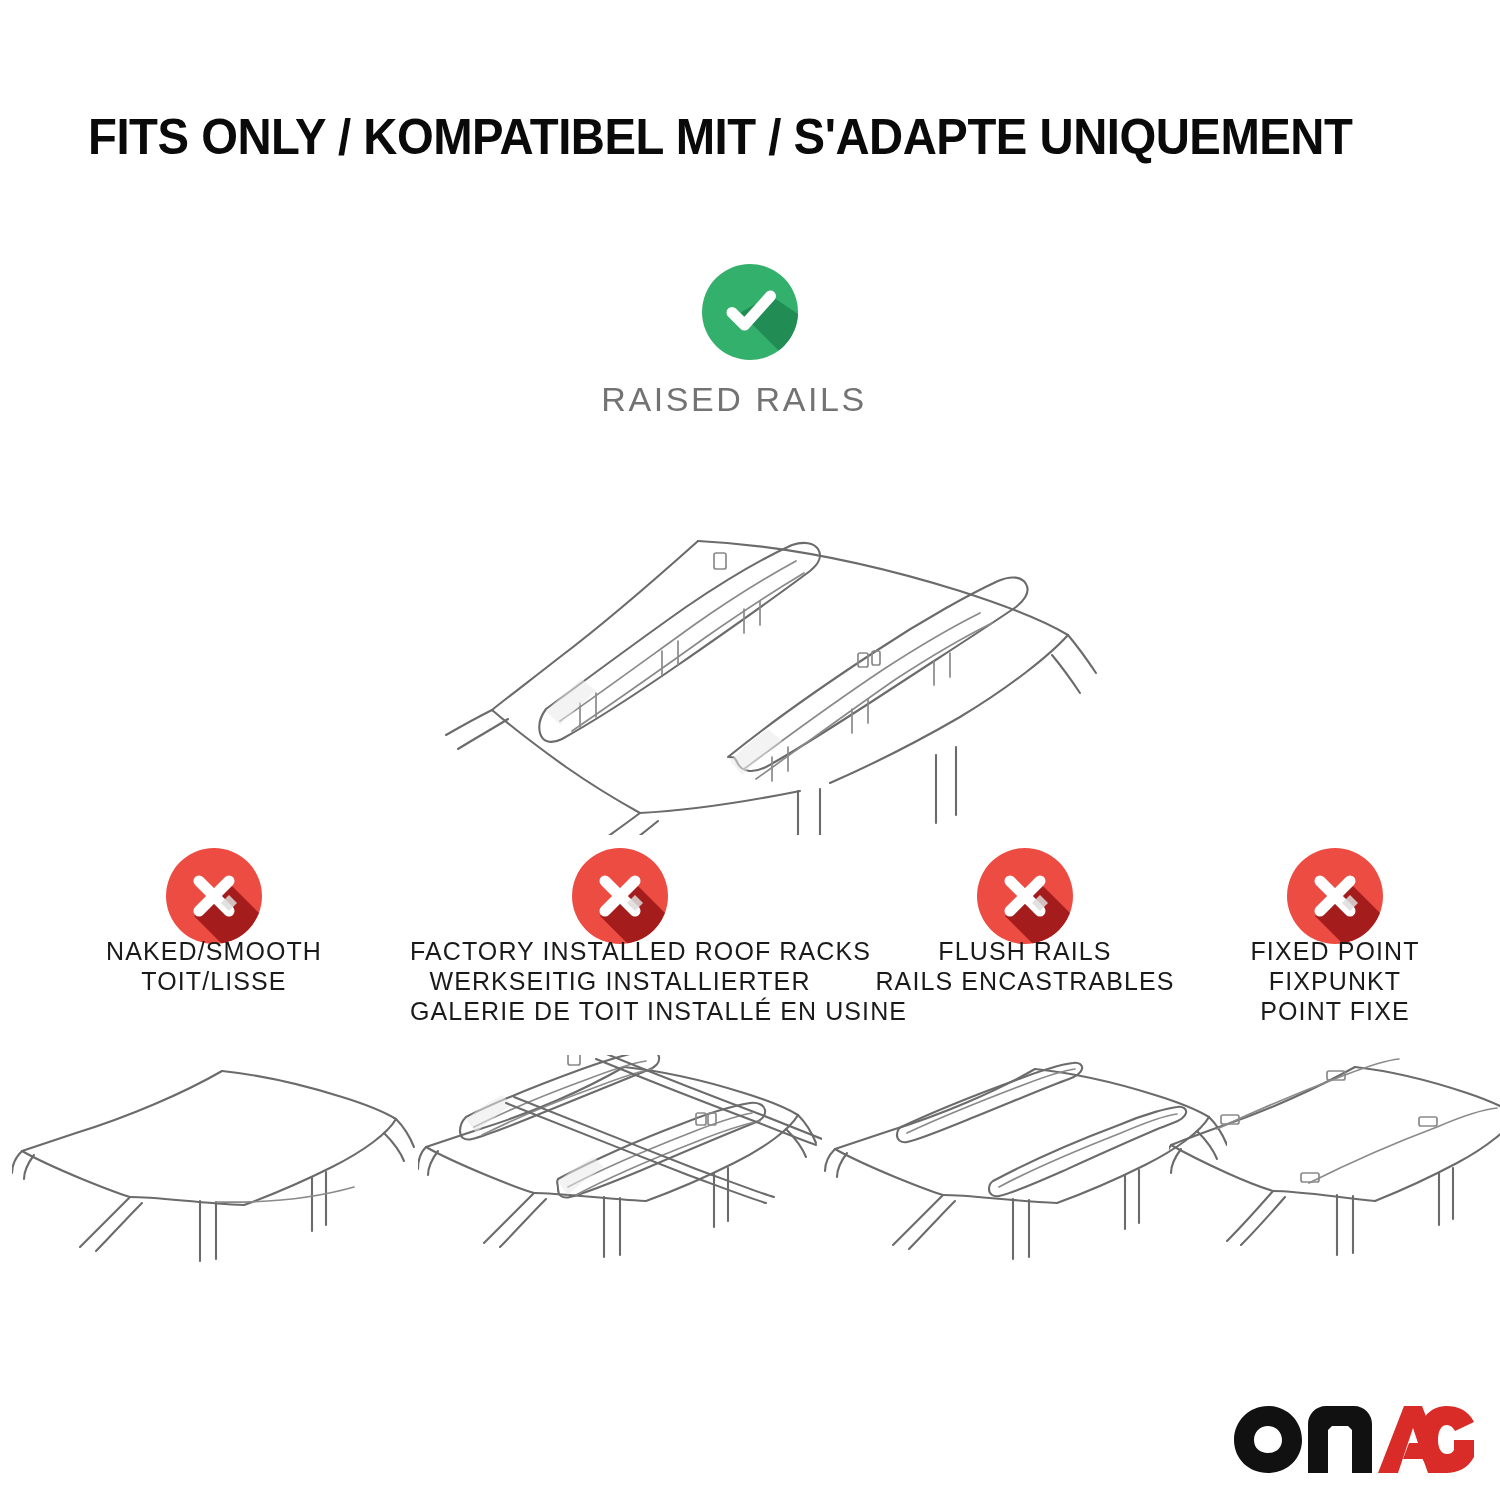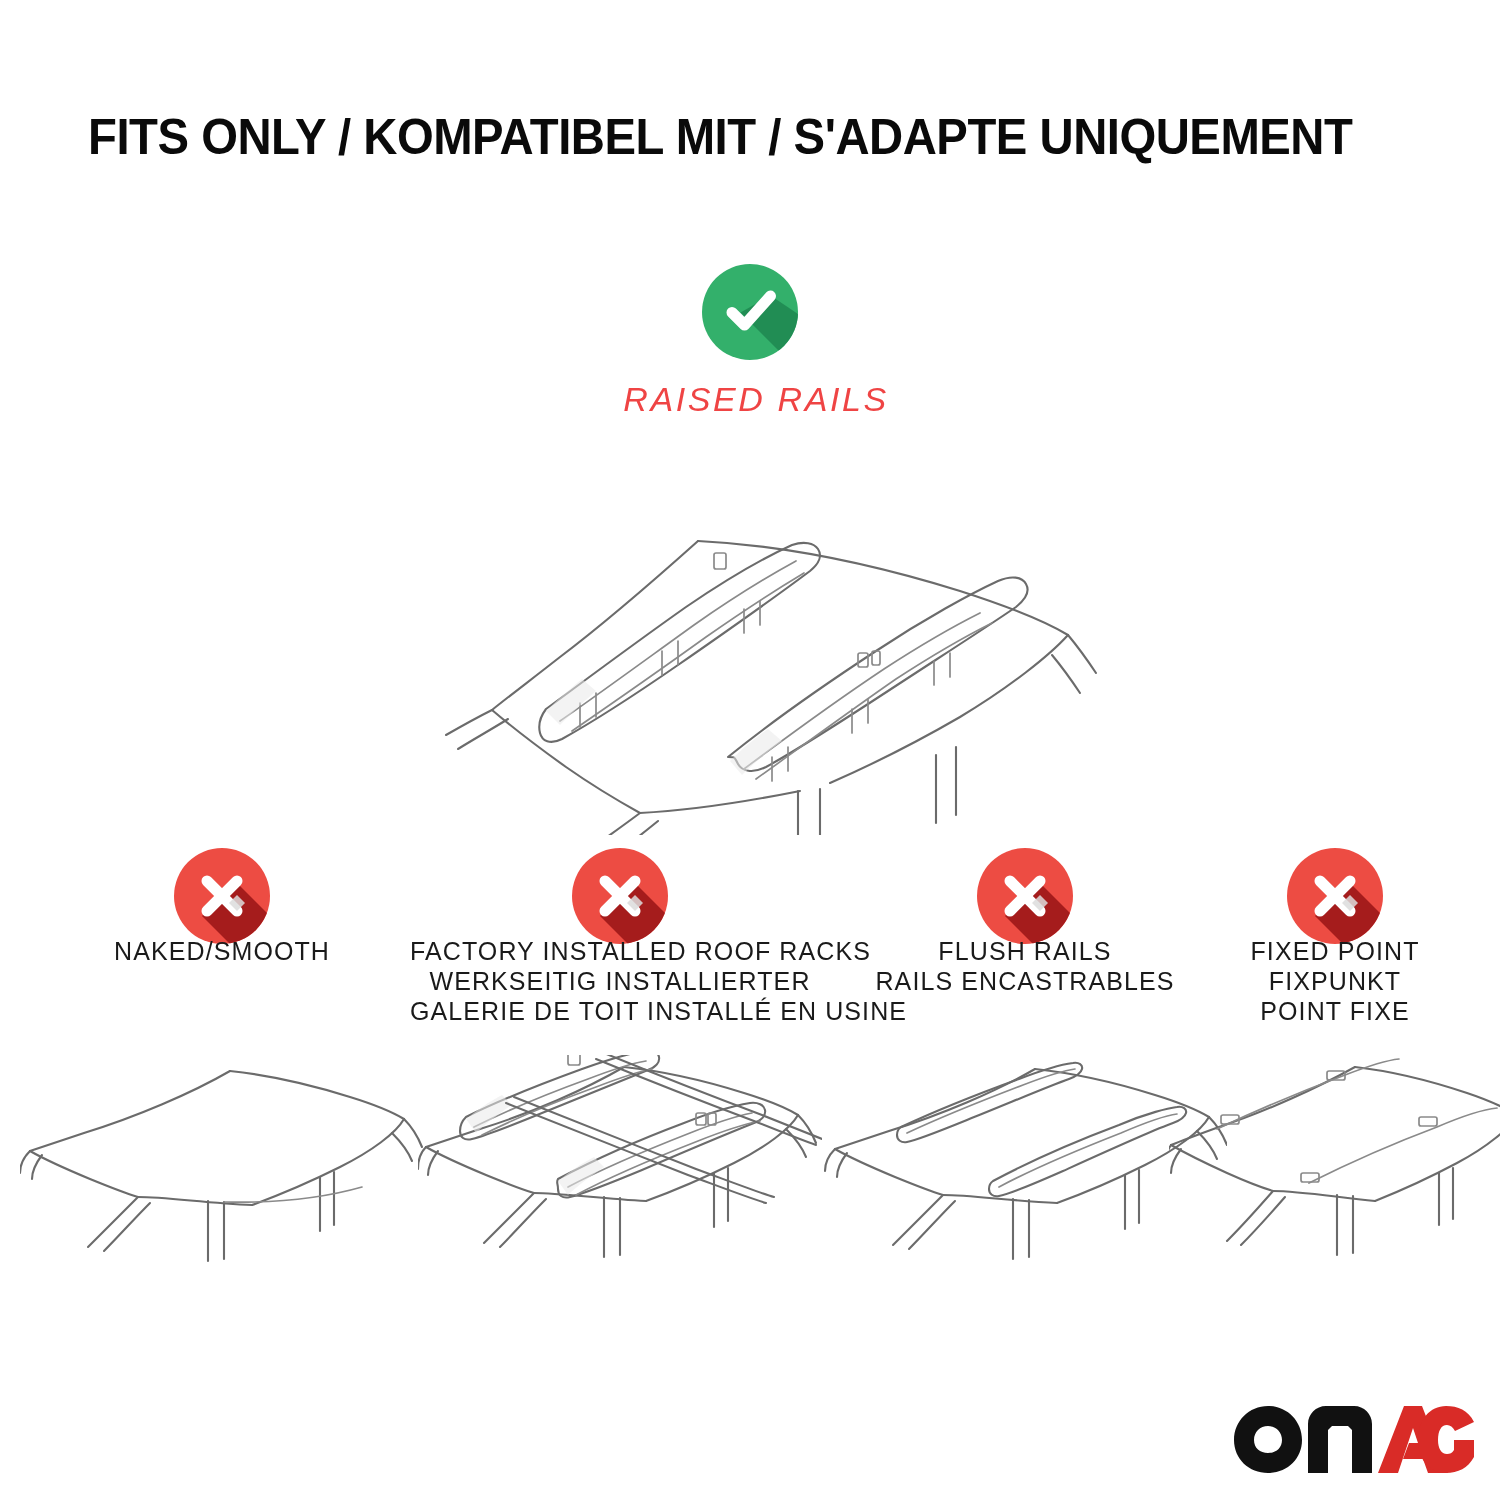--- a/index.html
+++ b/index.html
@@ -49,30 +49,29 @@
     top: 0;
     width: 1500px;
   }
   .icon-check-wrap {
     position: absolute;
     left: 700px;
     top: 262px;
   }
   .primary-caption {
     position: absolute;
-    left: 456px;
+    left: 434px;
     top: 378px;
     width: 600px;
     text-align: center;
     font-size: 34px;
     font-weight: 300;
     letter-spacing: 2.6px;
     line-height: 43px;
-    color: #ef4444;
-    font-style: italic;
+    color: #737373;
   }
   .primary-caption div { white-space: nowrap; }
 
   .primary-illustration {
     position: absolute;
     left: 400px;
     top: 505px;
     width: 700px;
     height: 330px;
   }
@@ -112,21 +111,21 @@
   .denied-caption div { white-space: nowrap; }
   .denied-illustration {
     position: absolute;
     left: 8px;
     width: 404px;
     height: 225px;
   }
   .denied-illustration svg { display: block; width: 100%; height: 100%; }
 
   
-  .col-0 { left: 12px; padding-left: 36px; }
+  .col-0 { left: 4px; padding-left: 36px; }
   .col-1 { left: 410px; }
   .col-2 { left: 815px; }
   .col-3 { left: 1125px; }
 
   
   .brand-logo {
     position: absolute;
     left: 1232px;
     top: 1404px;
     width: 242px;
@@ -241,20 +240,21 @@
           <line x1="35" y1="35" x2="65" y2="65"></line>
           <line x1="65" y1="35" x2="35" y2="65"></line>
         </g>
         <g clip-path="url(#clipRed0)">
           <path d="M57 57 L65 65 L73 57 L65 49 Z" fill="#dcdcdc" opacity="0.85"></path>
         </g>
       </svg>
     </div>
     <div class="denied-caption">
       <div>NAKED/SMOOTH</div>
+      <div>TOIT/LISSE</div>
     </div>
     <div class="denied-illustration" style="top:215px">
       <svg viewBox="0 0 404 225" xmlns="http://www.w3.org/2000/svg">
         <path class="ln" d="M210 16 C172 38 116 62 64 78 C40 86 22 92 10 96"></path>
         <path class="ln" d="M210 16 C248 20 292 30 330 42 C356 50 374 58 384 64"></path>
         <path class="ln" d="M10 96 C24 104 46 114 70 124 C92 133 108 139 118 142"></path>
         <path class="ln" d="M384 64 C376 78 352 96 320 112 C288 128 254 142 232 150"></path>
         <path class="ln" d="M118 142 C146 142 186 148 232 150"></path>
         <path class="ln" d="M10 96 C4 102 0 110 0 118"></path>
         <path class="ln" d="M22 100 C16 108 12 116 12 124"></path>

